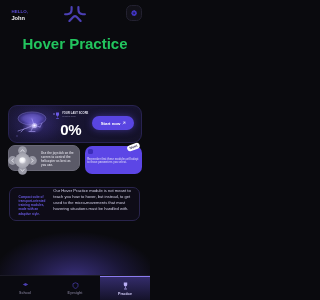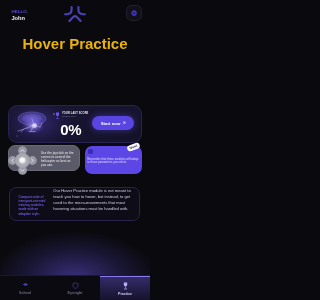--- a/index.html
+++ b/index.html
@@ -16,21 +16,21 @@
     pointer-events:none;z-index:0;}
 
   .header{display:flex;align-items:center;height:28px;padding:0 7px 0 11.5px;position:relative;z-index:2;}
   .greet{line-height:1;position:relative;top:2.2px;}
   .greet .hello{font-size:4.4px;font-weight:700;letter-spacing:.1px;color:#5b4bd6;margin-bottom:1.5px;}
   .greet .name{font-size:5.7px;font-weight:700;color:#f2f2f5;letter-spacing:-0.05px;}
   .logo{position:absolute;left:64px;top:6px;}
   .settings-btn{position:absolute;left:126px;top:5px;width:15.5px;height:15.5px;border-radius:5.5px;background:#121119;
     border:0.7px solid #232130;display:flex;align-items:center;justify-content:center;}
 
-  h1.title{text-align:center;font-size:15px;font-weight:700;letter-spacing:0px;margin-top:0;color:#eab308;position:absolute;top:35px;left:0;width:150px;line-height:17px;z-index:2;}
+  h1.title{text-align:center;font-size:15px;font-weight:700;letter-spacing:0px;margin-top:0;color:#22c55e;position:absolute;top:35px;left:0;width:150px;line-height:17px;z-index:2;}
 
   
   .hero{position:absolute;left:8px;top:105px;width:134px;height:38px;border-radius:9px;
     background:
       radial-gradient(ellipse 44px 30px at 22% 48%, rgba(82,66,190,0.40) 0%, rgba(60,48,150,0.10) 60%, rgba(0,0,0,0) 78%),
       linear-gradient(160deg,#1a1733 0%,#171430 55%,#141228 100%);
     border:0.7px solid #282350;overflow:hidden;z-index:2;}
   .hero .blob{position:absolute;left:0px;top:0px;width:56px;height:38px;}
   .hero .info{position:absolute;left:46px;top:5.8px;}
   .scorerow{display:flex;align-items:flex-start;gap:1.6px;}

